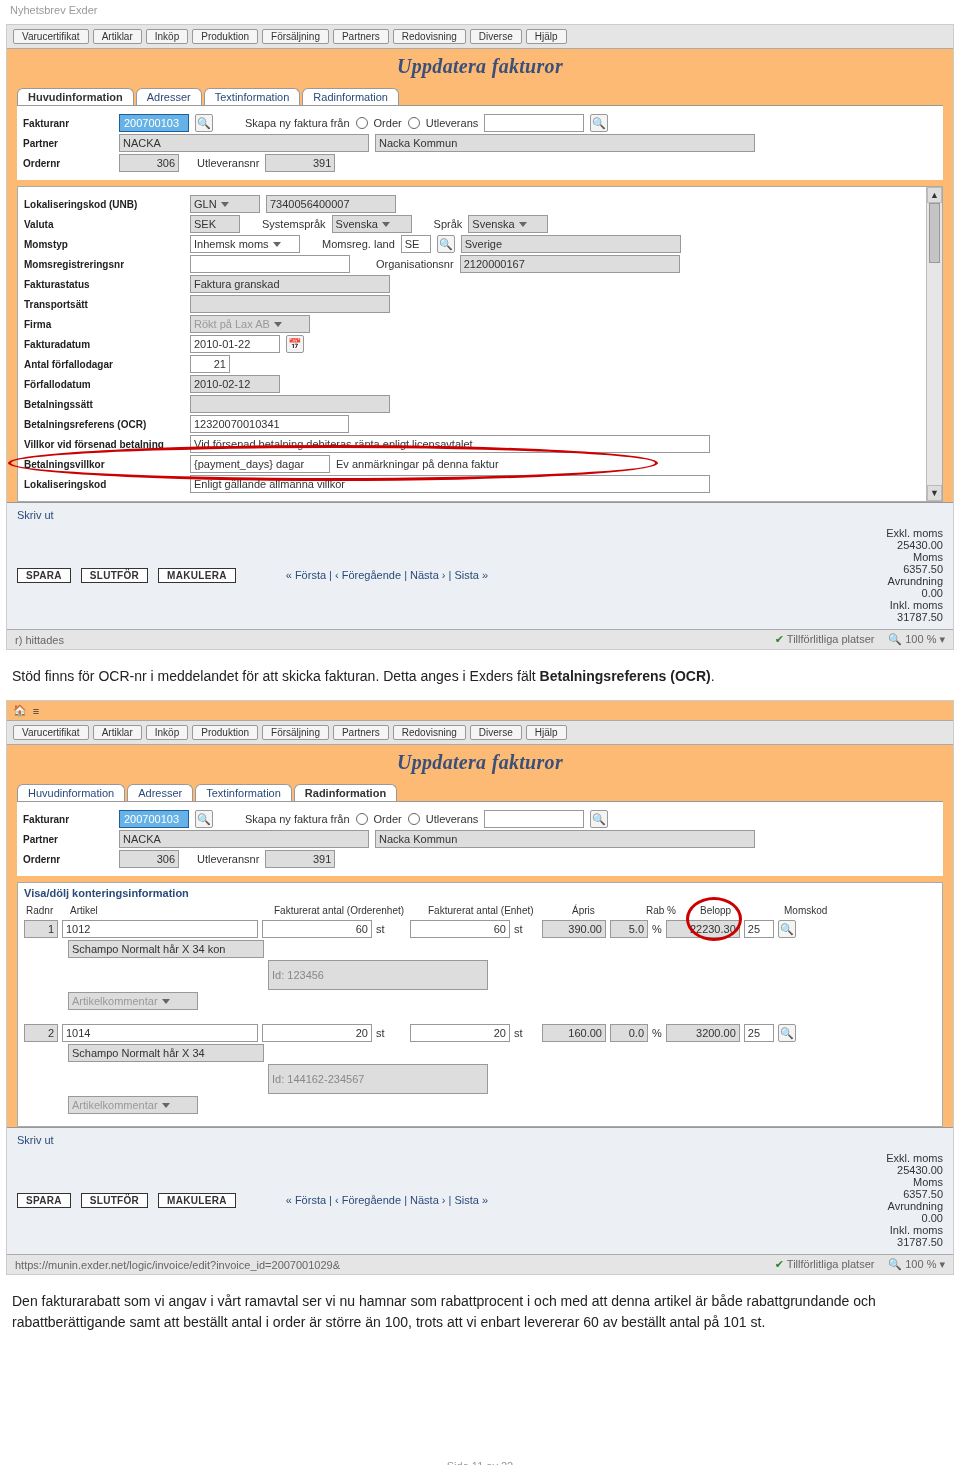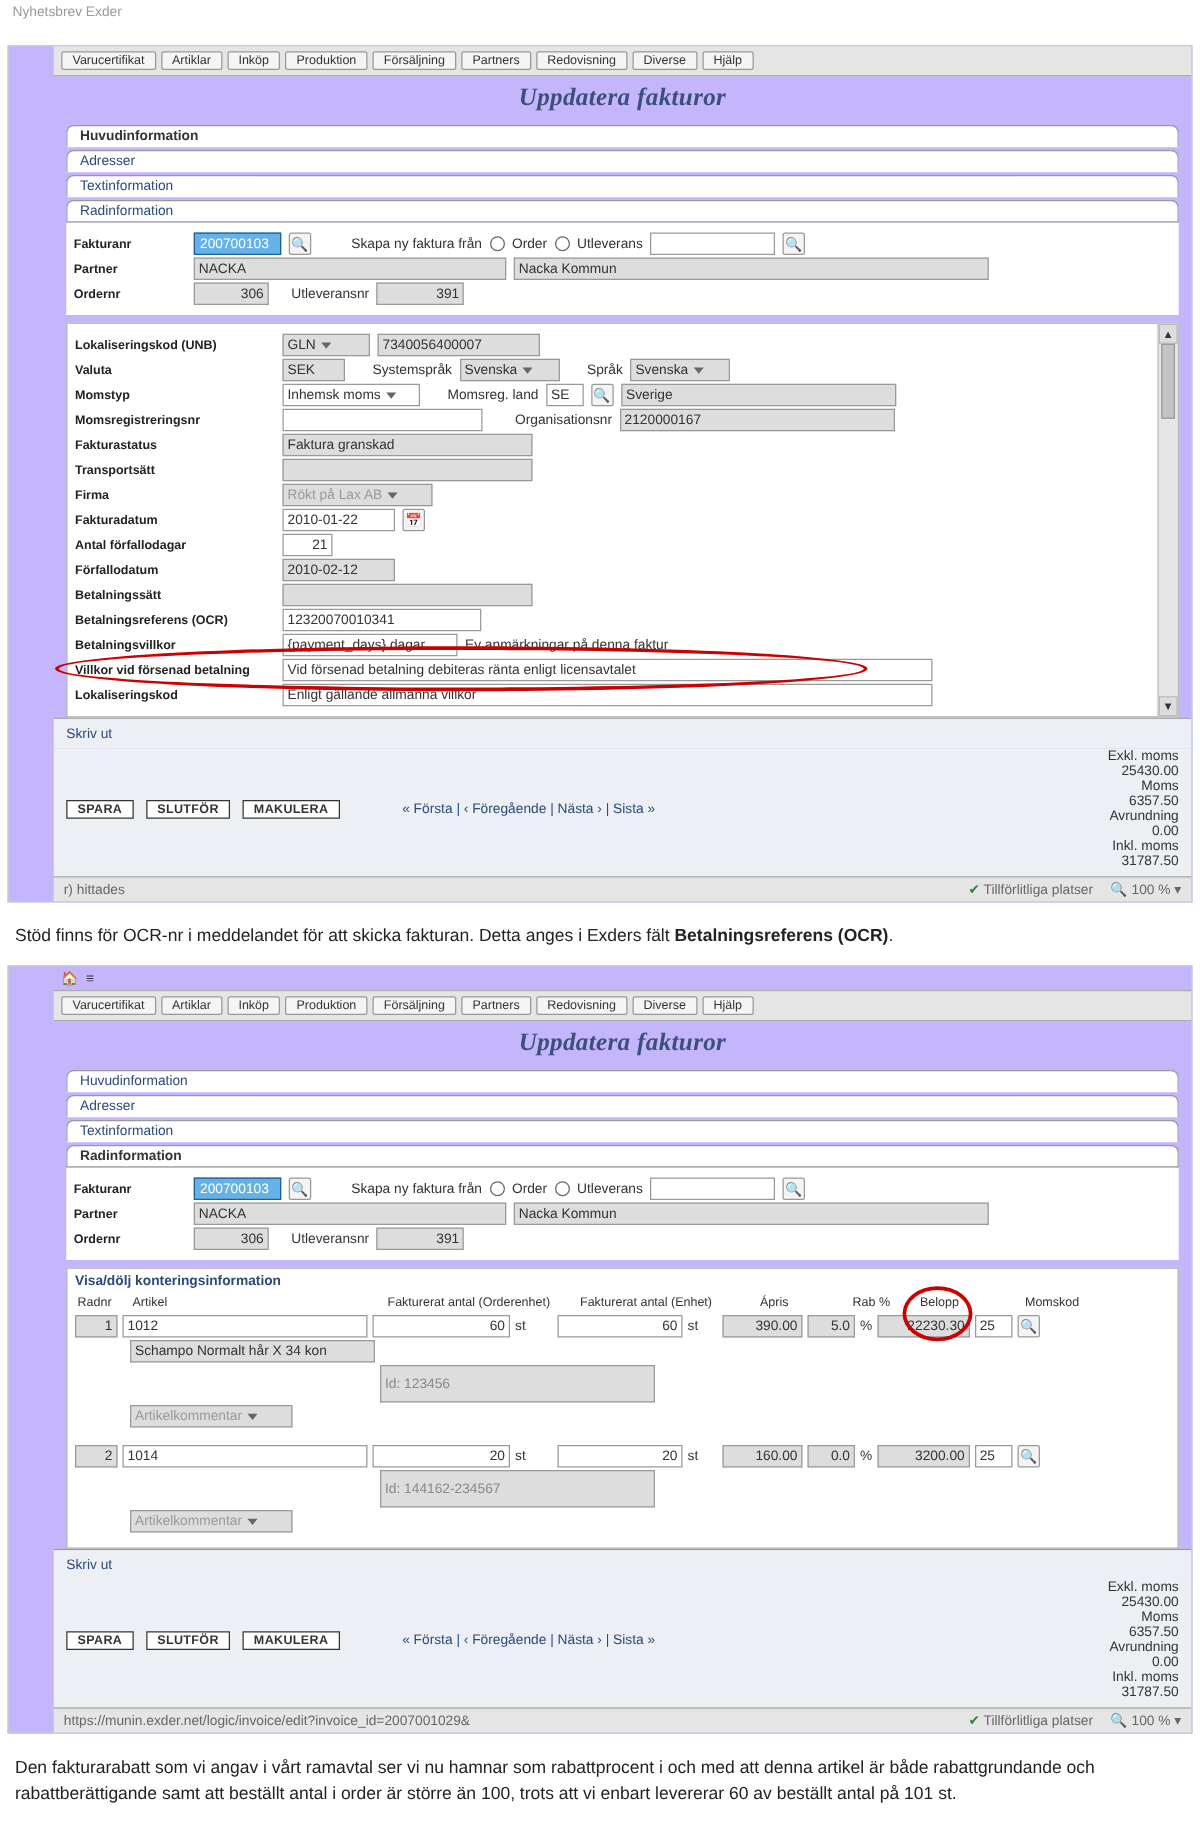--- a/index.html
+++ b/index.html
@@ -11,23 +11,22 @@
     color: #333;
     width: 960px;
   }
   .page-header {
     color: #999;
     font-size: 11px;
     padding: 4px 10px;
   }
   .app-window {
     border: 1px solid #ccc;
-    background: #c4b5fd;
-    margin: 16px 6px 8px 6px;
-    padding-left: 36px;
+    background: #fdba74;
+    margin: 4px 6px 8px 6px;
   }
   .menubar {
     background: #e5e5e5;
     padding: 4px 6px;
     border-bottom: 1px solid #aaa;
     display: flex;
     gap: 4px;
     flex-wrap: wrap;
   }
   .menubar .menuitem {
@@ -45,21 +44,20 @@
     font-family: Georgia, serif;
     font-style: italic;
     letter-spacing: .3px;
     text-align: center;
   }
   .tab-row {
     display: flex;
     gap: 2px;
     padding: 6px 10px 0 10px;
     position: relative;
-    flex-direction: column;
   }
   .tab {
     border: 1px solid #999;
     background: #fff;
     padding: 2px 10px;
     font-size: 11px;
     border-radius: 6px 6px 0 0;
     color: #2a4a7a;
     border-bottom: 1px solid #fff;
   }
@@ -267,27 +265,27 @@
       </div>
       <div class="form-row">
         <div class="label">Betalningssätt</div>
         <div class="input readonly" style="width:200px;"></div>
       </div>
       <div class="form-row" style="position:relative;">
         <div class="label">Betalningsreferens (OCR)</div>
         <div class="input" style="width:159px;">12320070010341</div>
       </div>
       <div class="form-row">
+        <div class="label">Villkor vid försenad betalning</div>
+        <div class="input" style="width:520px;">Vid försenad betalning debiteras ränta enligt licensavtalet</div>
+      </div>
+      <div class="form-row">
         <div class="label">Betalningsvillkor</div>
         <div class="input" style="width:140px;">{payment_days} dagar</div>
         <div>Ev anmärkningar på denna faktur</div>
-      </div>
-      <div class="form-row">
-        <div class="label">Villkor vid försenad betalning</div>
-        <div class="input" style="width:520px;">Vid försenad betalning debiteras ränta enligt licensavtalet</div>
       </div>
       <div class="form-row">
         <div class="label">Lokaliseringskod</div>
         <div class="input" style="width:520px;">Enligt gällande allmänna villkor</div>
       </div>
     </div>
 
     <div class="scroll-track">
       <div class="scroll-arr" style="top:0;">▲</div>
       <div class="scroll-thumb"></div>
@@ -451,20 +449,24 @@
         <div class="input" style="width:100px;justify-content:flex-end;">20</div>
         <span style="width:24px;">st</span>
         <div class="input readonly" style="width:64px;justify-content:flex-end;">160.00</div>
         <div class="input readonly" style="width:38px;justify-content:flex-end;">0.0</div>
         <span>%</span>
         <div class="input readonly" style="width:74px;justify-content:flex-end;">3200.00</div>
         <div class="input" style="width:30px;">25</div>
         <div class="iconbtn">🔍</div>
       </div>
       <div class="datarow">
+        <div style="width:40px;"></div>
+        <div class="input readonly" style="width:196px;">Schampo Normalt hår X 34</div>
+      </div>
+      <div class="datarow">
         <div style="width:240px;"></div>
         <div class="input readonly" style="width:220px;height:30px;color:#888;">Id: 144162-234567</div>
       </div>
       <div class="datarow">
         <div style="width:40px;"></div>
         <div class="input readonly" style="width:130px;color:#999;">
             <span>Artikelkommentar</span>
             <span class="select-caret"></span>
           </div>
       </div>

